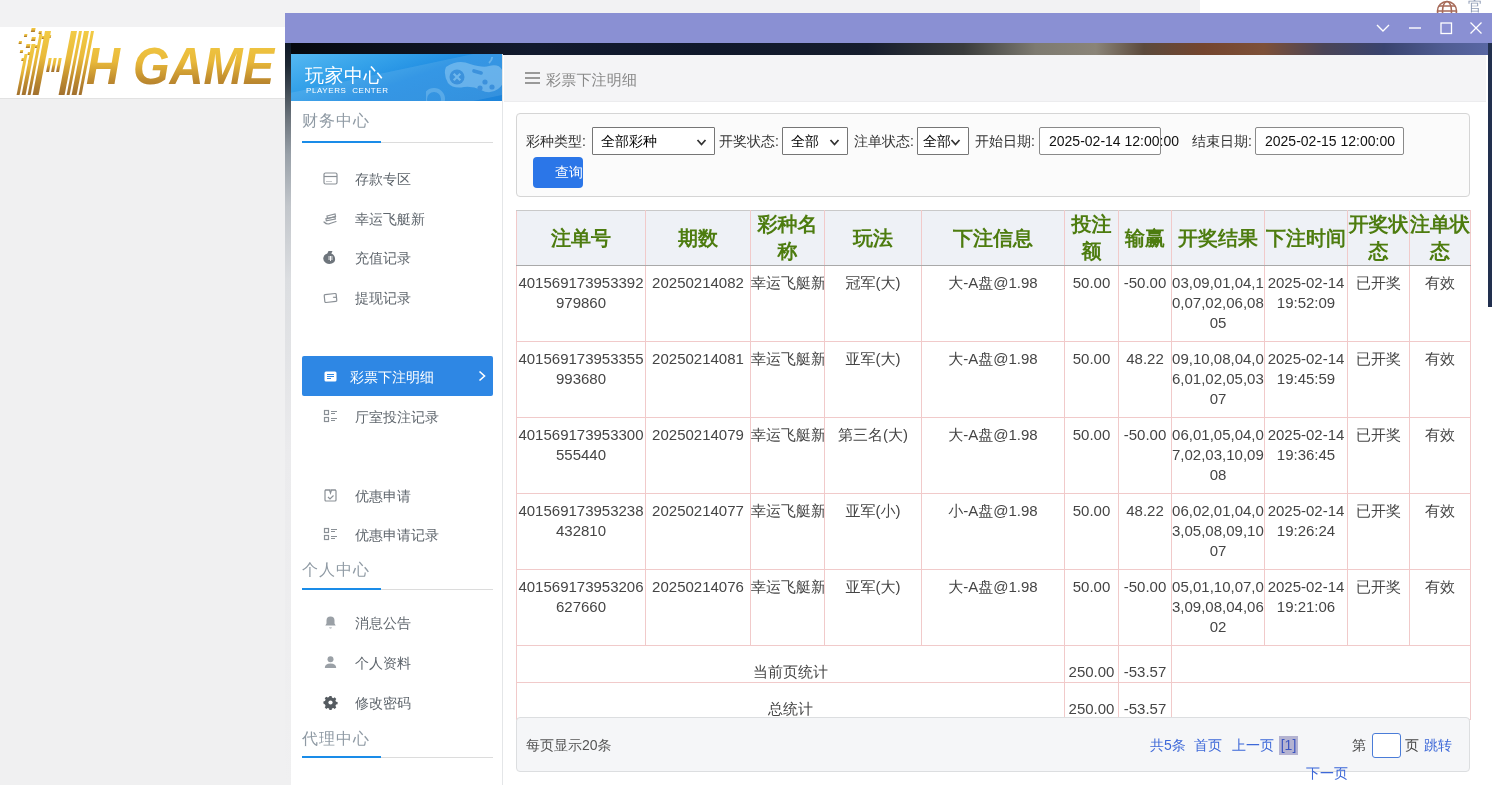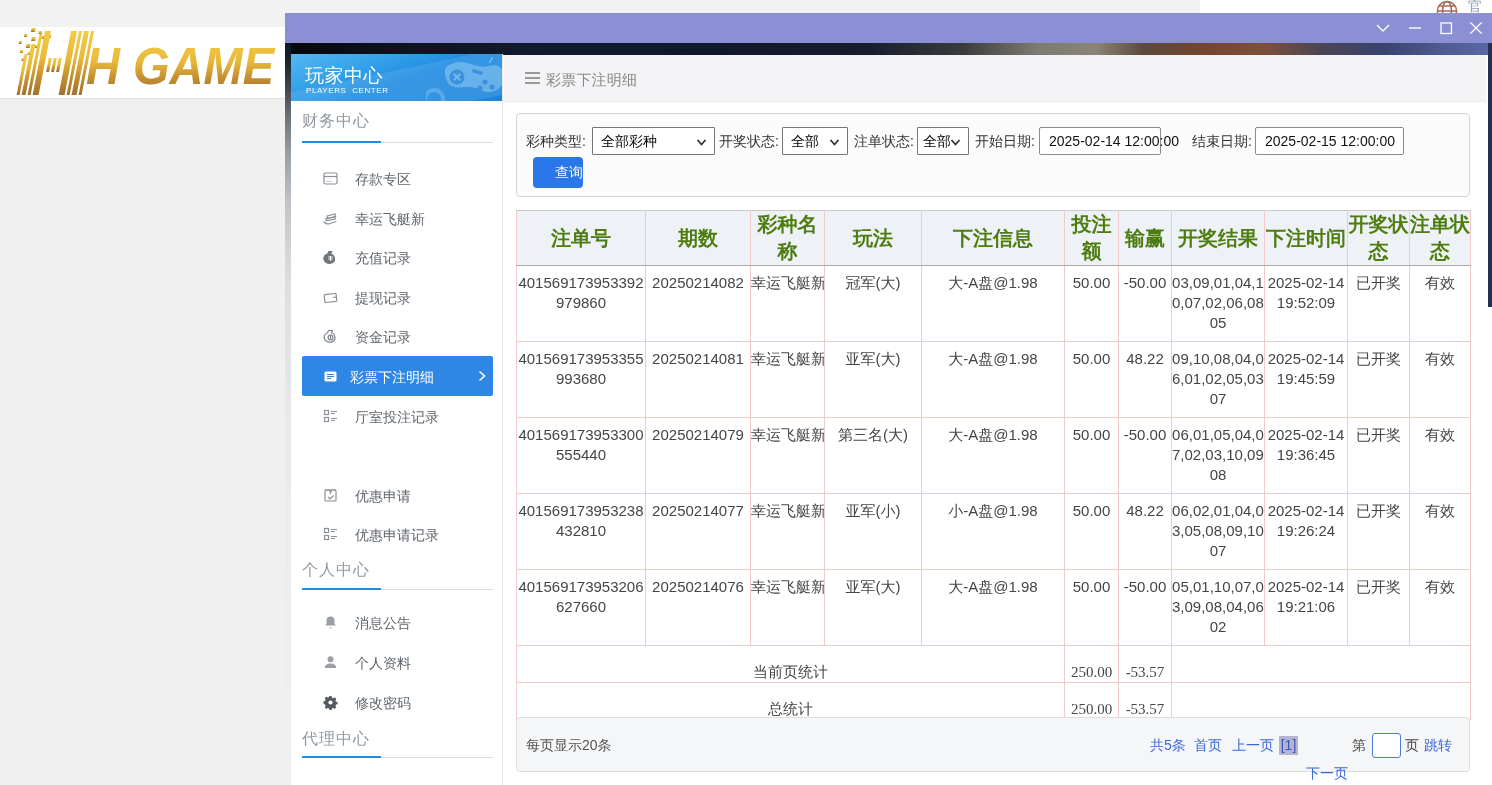--- a/index.html
+++ b/index.html
@@ -40,21 +40,21 @@
   #filter { left:12px; top:58px; width:954px; height:84px; background:#fbfbfb; border:1px solid #d5d5d5; border-radius:4px; }
   .flab { top:13px; font-size:14px; color:#333; height:28px; line-height:28px; }
   .fsel { top:13px; height:28px; background:#fff; border:1px solid #767676; border-radius:1px; font-size:14px; color:#000; line-height:27px; padding-left:8px; }
   .fsel svg { position:absolute; right:7px; top:9px; }
   .finp { top:13px; height:28px; background:#fff; border:1px solid #8a8a8a; border-radius:2px; font-size:14px; color:#111; line-height:26px; padding-left:9px; white-space:nowrap; }
   #qbtn { left:16px; top:43px; width:50px; height:31px; background:#2b76e8; border-radius:4px; color:#fff; font-size:14px; text-align:right; line-height:31px; }
   
   #tbl { position:absolute; left:12px; top:155px; width:954px; border-collapse:collapse; table-layout:fixed; }
   #tbl th { height:40px; background:#eef1f6; border:1px solid #f1caca; border-top:1px solid #c9c9c9; border-bottom:1px solid #a9a9a9; font-size:20px; color:#4d7c0f; font-weight:bold; text-align:center; }
   #tbl td { overflow:hidden; border:1px solid #f1caca; font-size:15px; color:#454545; text-align:center; vertical-align:top; padding-top:7px; line-height:20px; height:76px; }
-  #tbl tr.s td { height:37px; vertical-align:middle; padding-top:16px;font-family:Liberation Serif, serif; }
+  #tbl tr.s td { height:37px; vertical-align:middle; padding-top:16px; }
   
   #pager { left:12px; top:662px; width:954px; height:55px; background:#f5f6f8; border:1px solid #dcdee0; border-radius:4px; font-size:14px; }
   #pager .pl { position:absolute; left:9px; top:19px; color:#555; }
   .pr { position:absolute; top:19px; color:#3d68d8; }
   .prd { position:absolute; top:19px; color:#444; }
   #scroll { left:1201px; top:12px; width:6px; bottom:0; background:#fff; }
   #sthumb { left:2px; top:-12px; width:4px; height:264px; background:#22304f; }
 </style>
 </head>
 <body>
@@ -173,28 +173,20 @@
           </svg>
       <span class="tx">充值记录</span>
         </div>
      <div class="abs mi" style="top:222.8px;">
       <svg class="ic" viewBox="0 0 15 15" fill="none" stroke="#8a9096" stroke-width="1.2">
             <rect x="1.5" y="4" width="12" height="8" rx="1" transform="rotate(-6 7.5 8)"></rect>
             <path d="M10 7.5l3 .5" transform="rotate(-6 7.5 8)"></path>
           </svg>
       <span class="tx">提现记录</span>
         </div>
-     <div class="abs mi" style="top:262.4px;">
-      <svg class="ic" viewBox="0 0 15 15" fill="none" stroke="#80878e" stroke-width="1.2">
-            <path d="M5.5 1.5h4l-1 2.2q3.5 1.3 3.5 5.3a5.2 4.2 0 0 1 -8.8 3a5.2 4.8 0 0 1 1.3-8.3z"></path>
-            <circle cx="7.5" cy="8.5" r="2.4"></circle>
-            <path d="M7.5 7v3"></path>
-          </svg>
-      <span class="tx">资金记录</span>
-        </div>
      <div class="abs mi act" style="top:302px;">
       <svg class="ic" viewBox="0 0 15 15">
             <rect x="1.5" y="2.5" width="12" height="10" rx="1.5" fill="#fff"></rect>
             <path d="M4 5.5h7M4 7.5h7M4 9.5h4" stroke="#2e87e4" stroke-width="1.1"></path>
           </svg>
       <span class="tx">彩票下注明细</span>
       <svg style="position:absolute;right:7px;top:14px" width="8" height="12">
             <path d="M1.5 1.5l5 4.5-5 4.5" stroke="#fff" stroke-width="1.6" fill="none"></path>
           </svg>
         </div>

